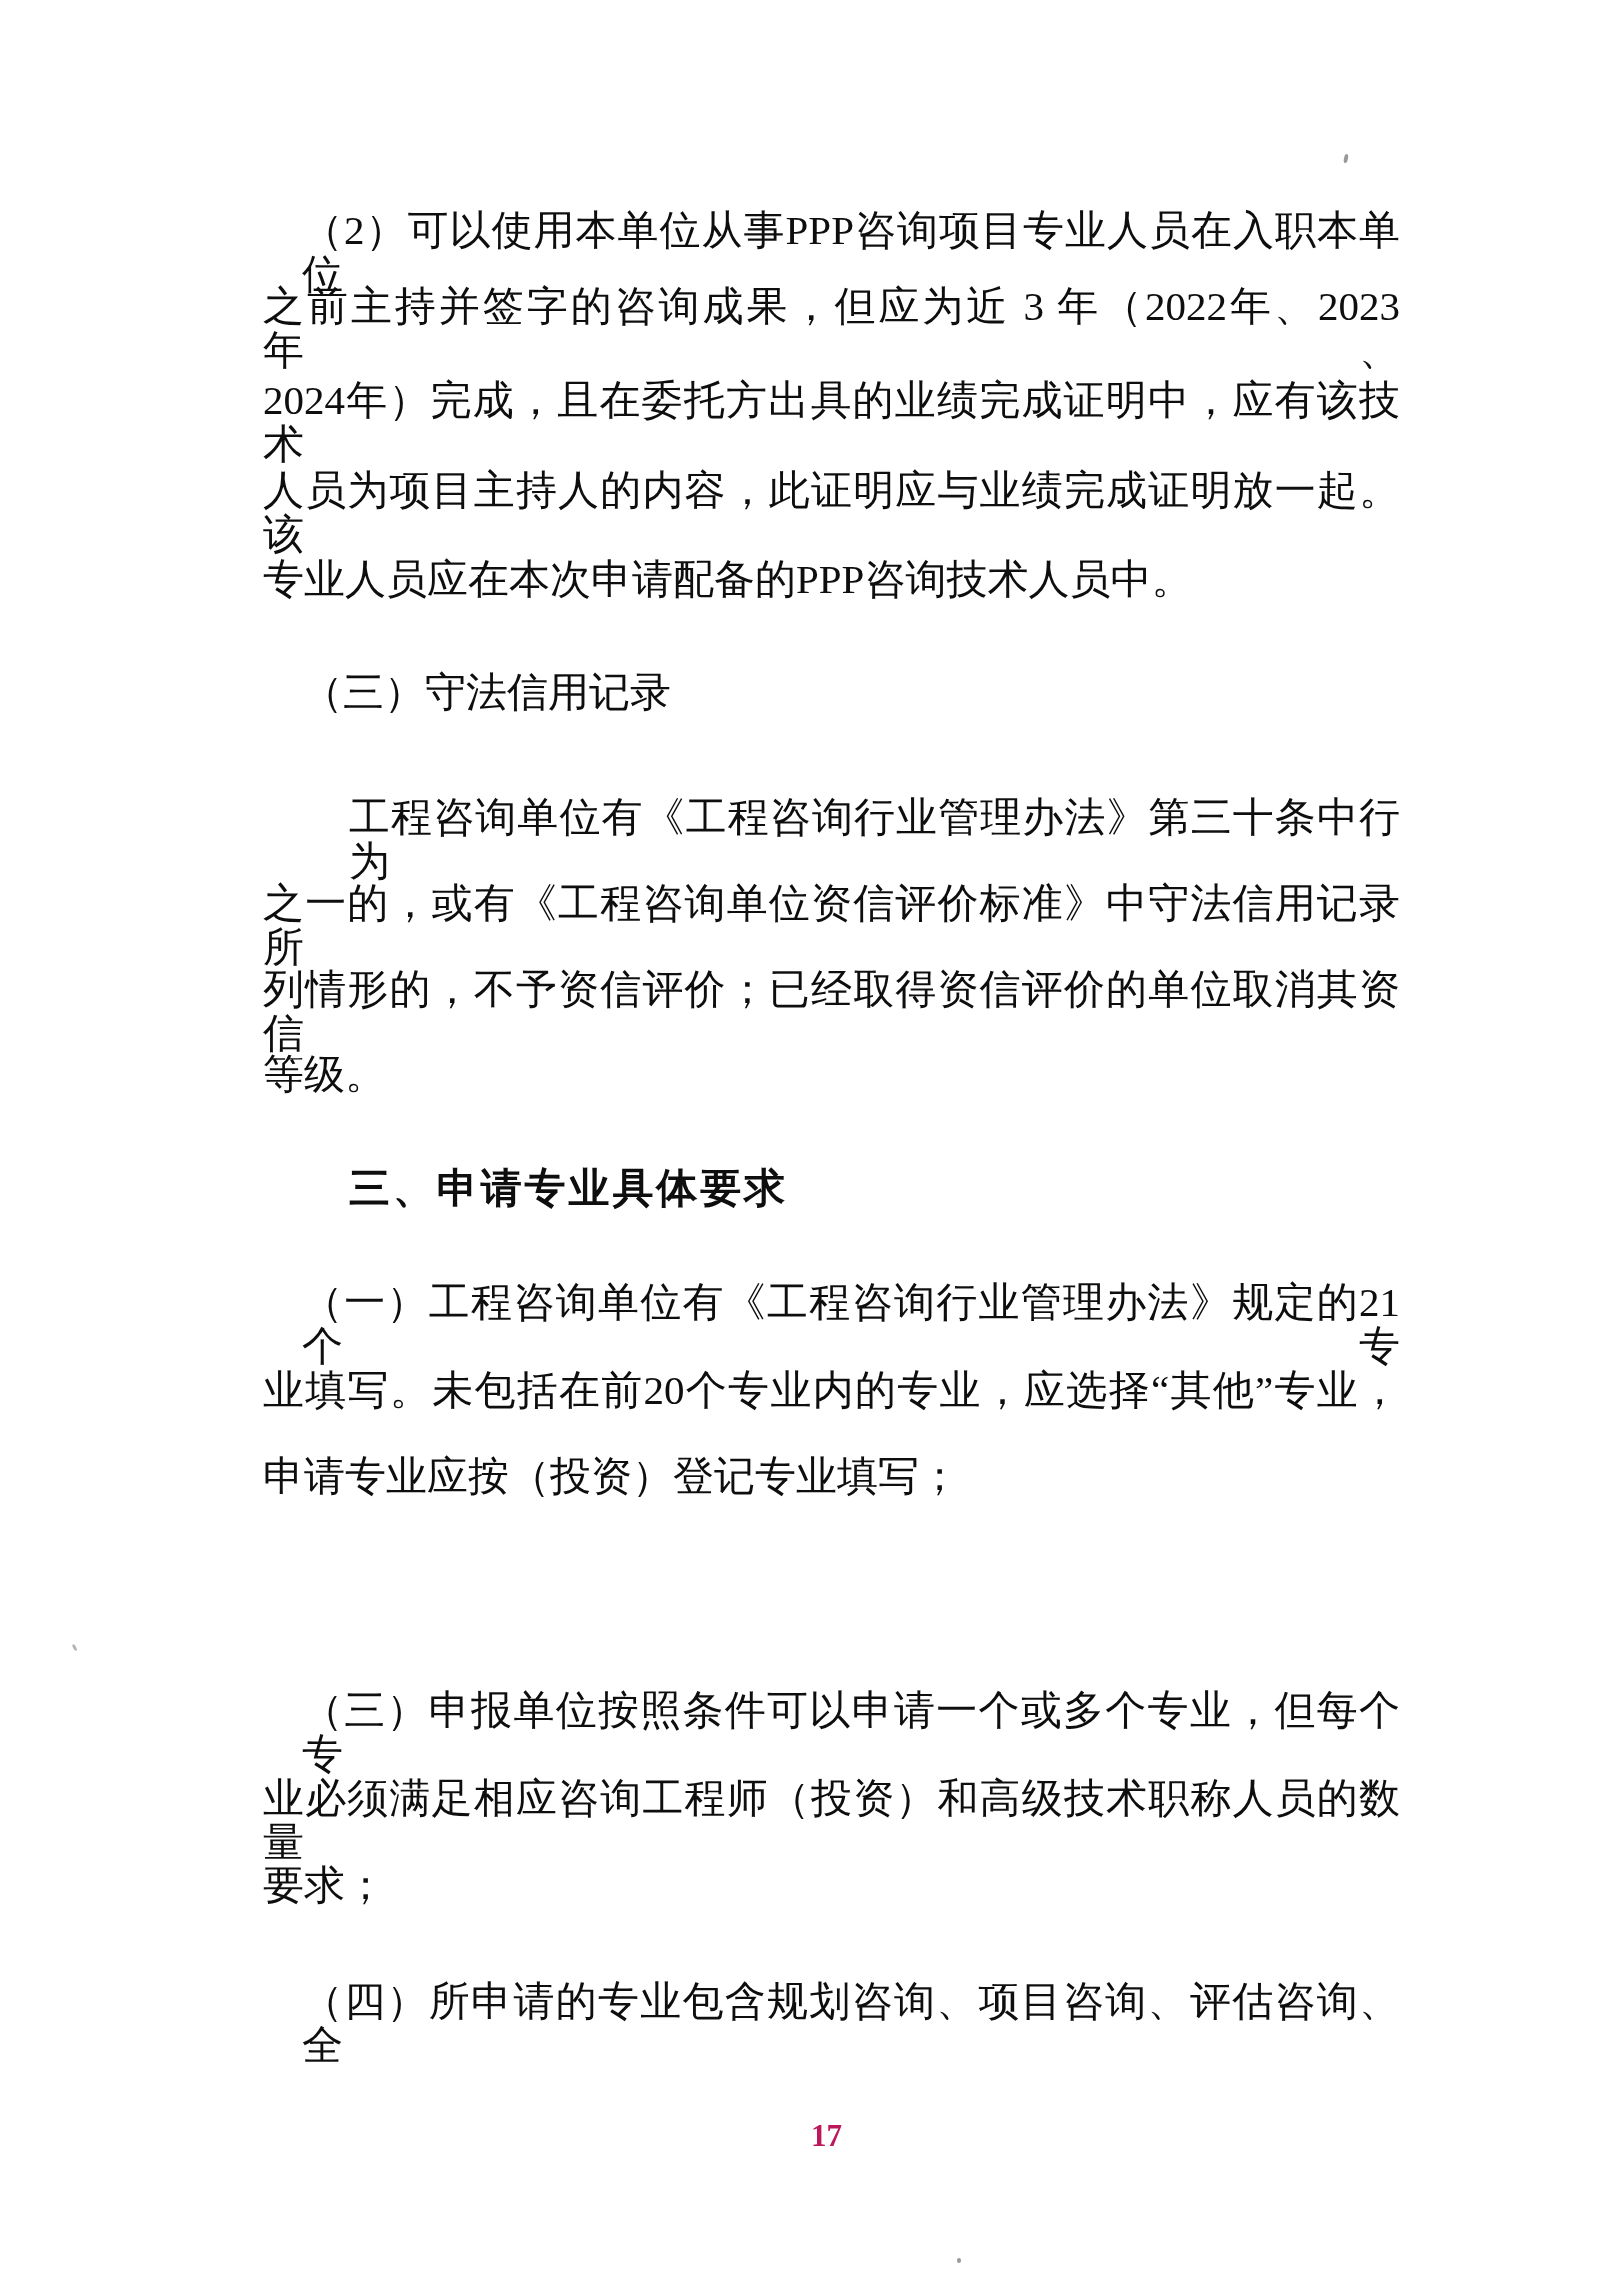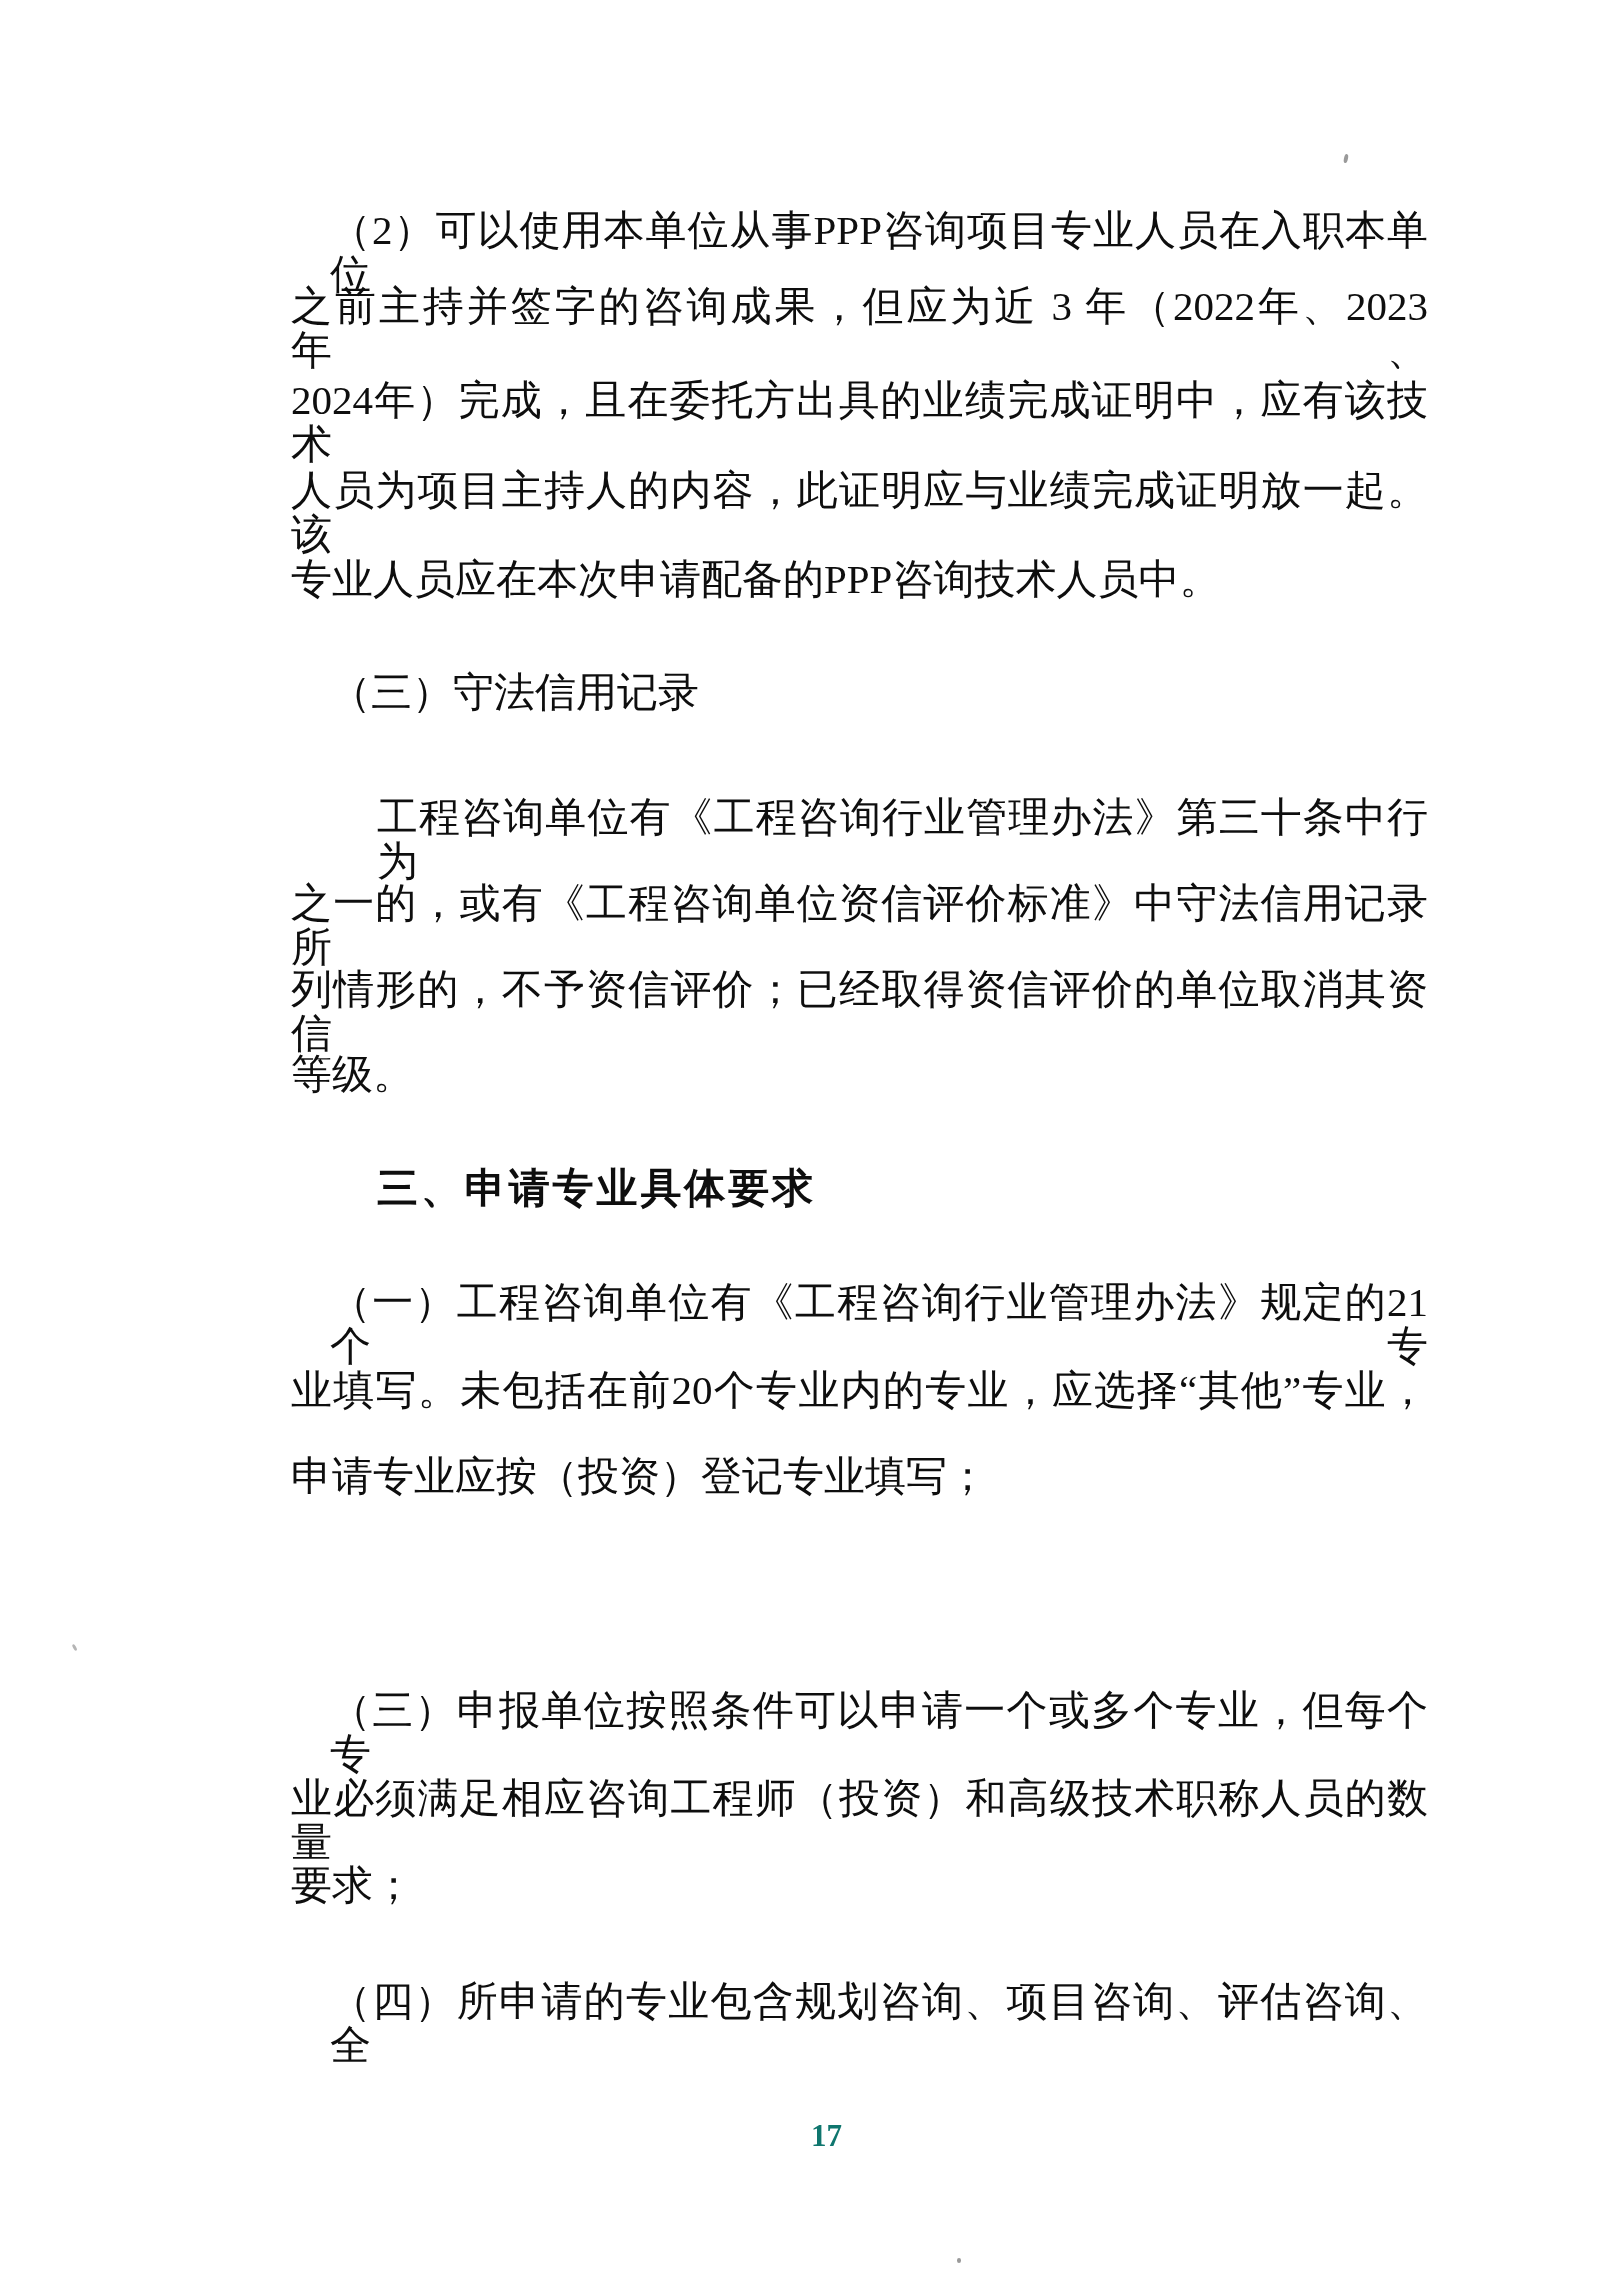--- a/index.html
+++ b/index.html
@@ -18,21 +18,20 @@
   }
   .line {
     position: absolute;
     left: 263px;
     width: 1137px;
     box-sizing: border-box;
     font-size: 41px;
     line-height: 44px;
     white-space: normal;
     letter-spacing: 0px;
-    margin-left: 28px;
   }
   
   .jfull {
     text-align: justify;
     text-align-last: justify;
     text-justify: inter-character;
   }
   .left { text-align: left; }
   .ind1 { padding-left: 39px; }   
   .ind2 { padding-left: 86px; }  
@@ -43,21 +42,21 @@
   }
   .pagenum {
     position: absolute;
     top: 2118px;
     left: 783px;
     width: 87px;
     text-align: center;
     font-size: 31px;
     font-weight: 700;
     font-family: "Liberation Serif", "DejaVu Serif", serif;
-    color: #0f766e;
+    color: #be185d;
   }
   
   .speck {
     position: absolute;
     background: #9a9a9a;
     border-radius: 50%;
   }
   .speck.s1 { top: 154px; left: 1344px; width: 3.6px; height: 8.7px; transform: rotate(12deg); }
   .speck.s2 { top: 2258px; left: 957px; width: 4.4px; height: 5.1px; }
   .speck.s3 { top: 1644px; left: 73px; width: 2.9px; height: 6.5px; transform: rotate(-30deg); background:#b5b5b5; }

